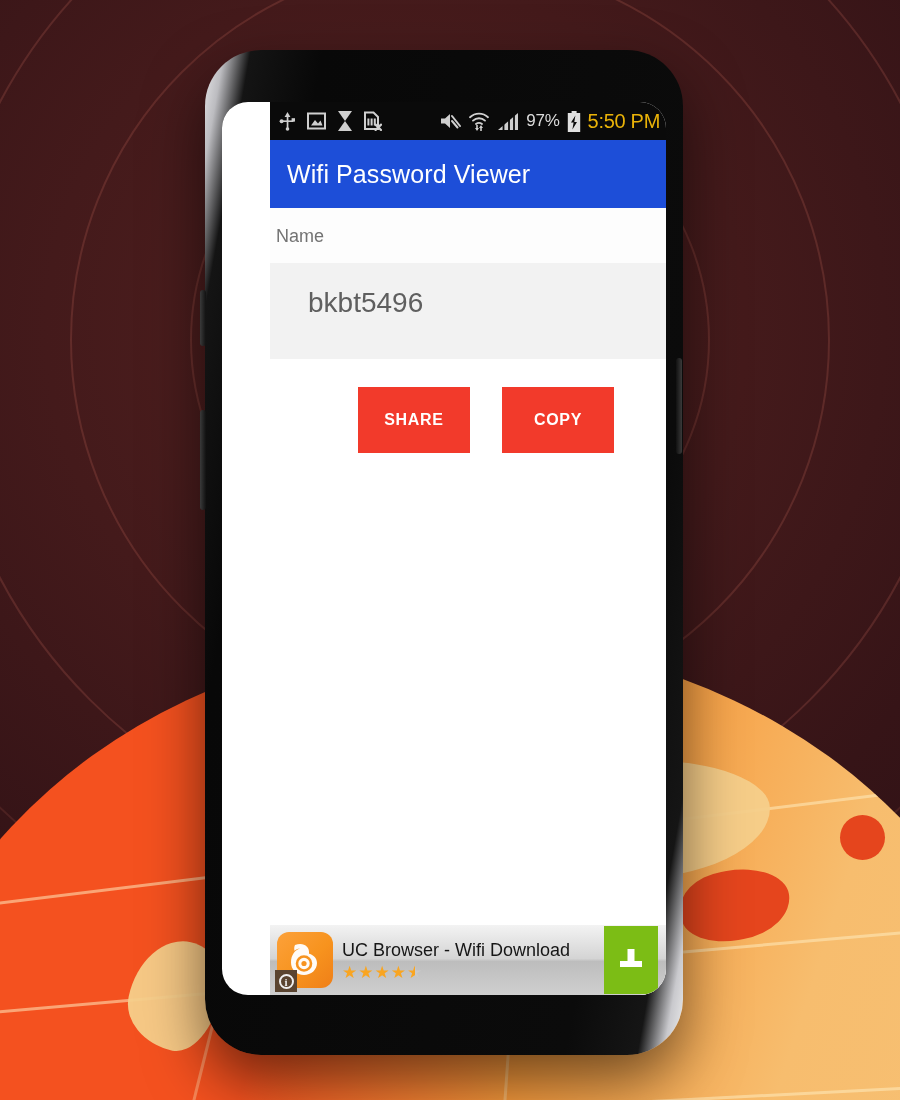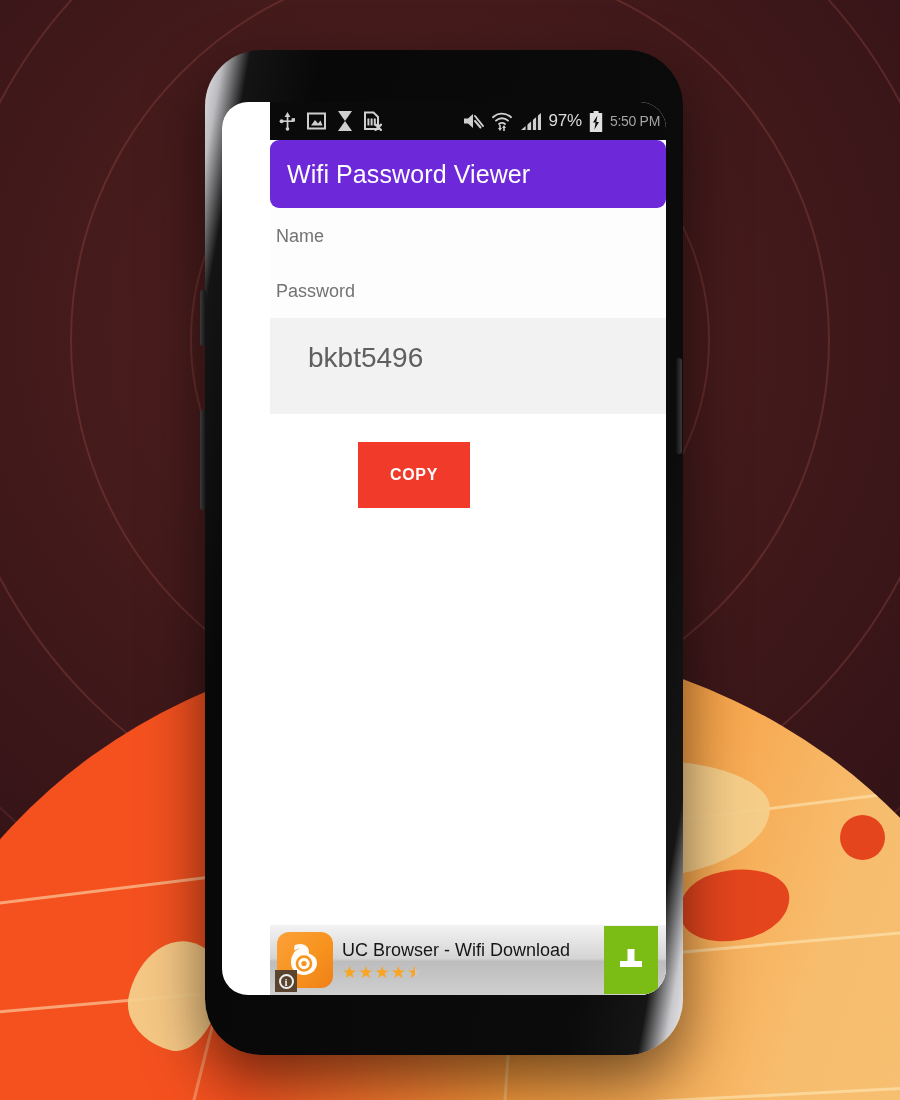--- a/index.html
+++ b/index.html
@@ -100,21 +100,21 @@
     background: #0a0a0a;
     display: flex; align-items: center;
     padding: 0 6px 0 9px;
     color: #d6d6d6;
   }
   #status-left, #status-right { display: flex; align-items: center; }
   #status-left { gap: 11px; }
   #status-right { gap: 7px; margin-left: auto; }
   .sicon { display: block; }
   #battery-pct { font-size: 17px; letter-spacing: -0.2px; color: #dcdcdc; }
-  #clock { font-size: 14px; color: #a3a3a3; letter-spacing: -0.3px; white-space: nowrap; }
+  #clock { font-size: 20px; color: #eab308; letter-spacing: -0.3px; white-space: nowrap; }
 
   
   #app-bar {
     flex: 0 0 68px;
     display: flex; align-items: center;
     padding-left: 17px;
   }
   #app-title { color: #fff; font-size: 25px; letter-spacing: .1px; }
 
   
@@ -272,31 +272,31 @@
           <span id="battery-pct">97%</span>
           <svg class="sicon" width="14" height="21" viewBox="0 0 14 21">
             <rect x="4.6" y="0" width="5" height="2.2" fill="#e0e0e0"></rect>
             <rect x="0.8" y="2" width="12.4" height="19" fill="#e0e0e0"></rect>
             <path d="M8.4 4.5 L4 11.6 H6.6 L5.4 18.6 L10 11 H7.3 Z" fill="#0a0a0a"></path>
           </svg>
           <span id="clock">5:50 PM</span>
         </div>
       </div>
 
-      <div id="app-bar" style="background: #6d28d9; border-radius: 9px;">
+      <div id="app-bar" style="background: #1d4ed8;">
         <span id="app-title">Wifi Password Viewer</span>
       </div>
 
       <div id="content">
         <div class="field-label">Name</div>
 
-        <div class="field-label">Password</div>
         <div class="field-value" style="background: rgb(242, 242, 242);">bkbt5496</div>
 
         <div id="button-row">
+          <button class="action-btn" style="background: rgb(242, 58, 43);">SHARE</button>
           <button class="action-btn" style="background: rgb(242, 58, 43); text-align: center;">COPY</button>
         </div>
 
         <div id="spacer"></div>
 
         <div id="ad-banner">
           <div id="ad-icon-wrap">
             <div id="ad-icon">
               <svg width="44" height="44" viewBox="0 0 44 44">
                 <path d="M12 7 C20 4 27 8 26 16 C25.2 22 20 23 17 21 C21 22.5 25 20 25.5 15.5

